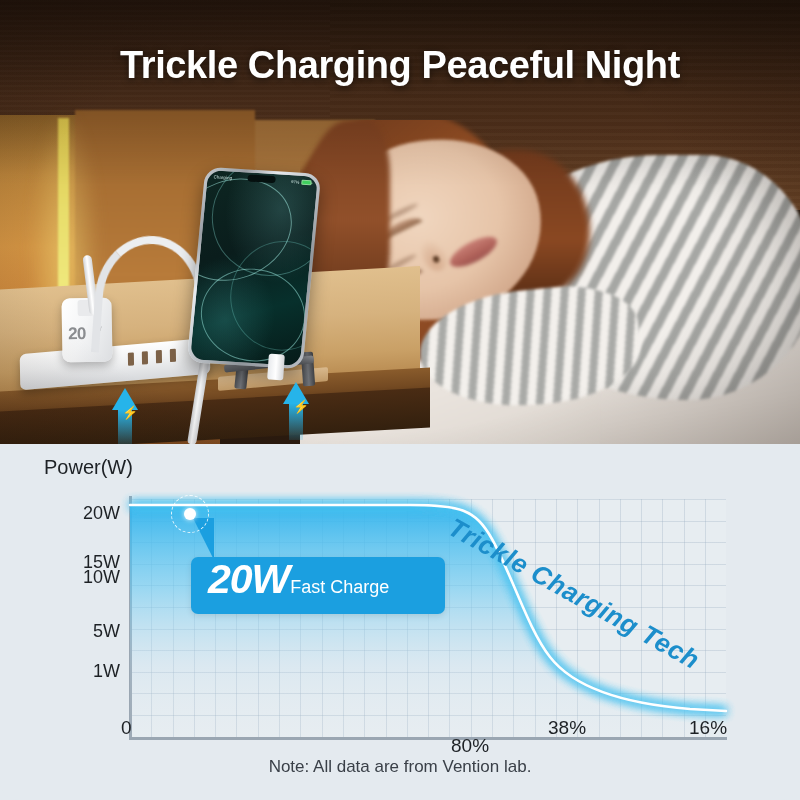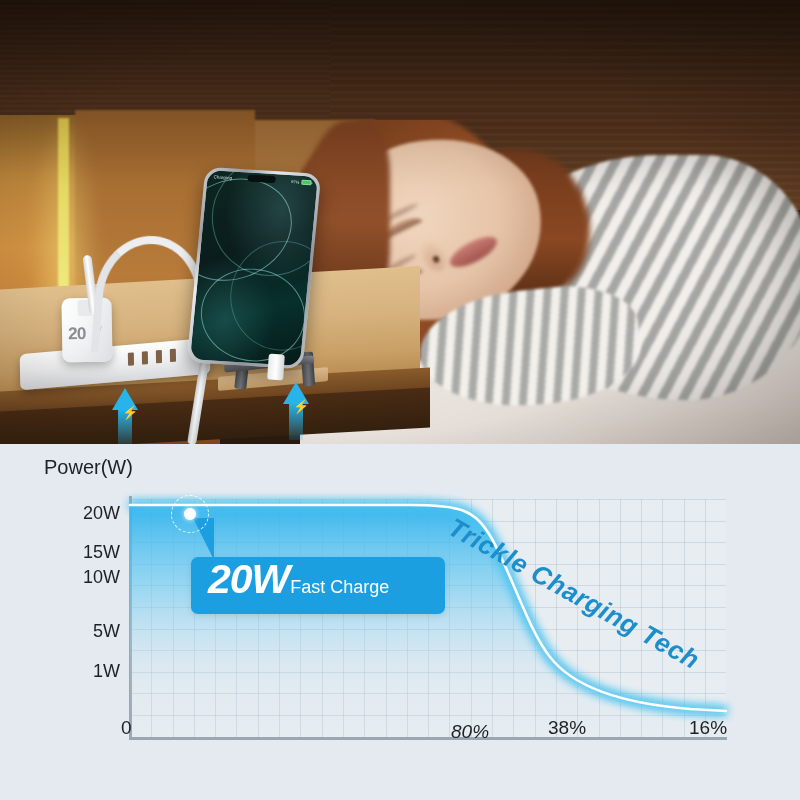--- a/index.html
+++ b/index.html
@@ -515,20 +515,21 @@
       <div class="head"></div>
       <div class="body"></div>
       <div class="bolt">⚡</div>
     </div>
     <div class="arrow arrow-2">
       <div class="head"></div>
       <div class="body"></div>
       <div class="bolt">⚡</div>
     </div>
 
+    <div class="title">Trickle Charging Peaceful Night</div>
   </div>
 
   <div class="chart-panel">
 
     <div class="axis-title">Power(W)</div>
 
     <div class="plot"></div>
     <div class="axis-y"></div>
     <div class="axis-x"></div>
 
@@ -557,31 +558,32 @@
                C 382,76 398,130 420,158
                C 448,194 510,206 560,210 L 596,212" fill="none" stroke="#49c2f0" stroke-width="7" filter="url(#glow)" opacity="0.95"></path>
 
       <path d="M 0,6 L 280,6 C 330,6 345,10 362,40
                C 382,76 398,130 420,158
                C 448,194 510,206 560,210 L 596,212" fill="none" stroke="#ffffff" stroke-width="2.6" stroke-linecap="round"></path>
     </svg>
 
     <div class="ylabels">
       <span class="ylabel" style="top:59px">20W</span>
-      <span class="ylabel" style="top:98px">15W</span>
+      <span class="ylabel" style="top:108px">15W</span>
       <span class="ylabel" style="top:123px">10W</span>
       <span class="ylabel" style="top:177px">5W</span>
       <span class="ylabel" style="top:217px">1W</span>
     </div>
 
     <span class="xlabel" style="left:121px; top:273px;">0</span>
-    <span class="xlabel" style="left:451px; top:277px;font-style:italic;">80%</span>
+    <span class="xlabel" style="left:451px; top:291px;">80%</span>
     <span class="xlabel" style="left:548px; top:273px;">38%</span>
     <span class="xlabel" style="left:689px; top:273px;">16%</span>
 
+    <div class="note">Note: All data are from Vention lab.</div>
   </div>
 
   <div class="badge-tail"></div>
   <div class="badge">
     <span class="badge-20w">20W</span>
     <span class="badge-fast">Fast Charge</span>
   </div>
   <div class="marker-ring"></div>
   <div class="marker-dot"></div>
 

